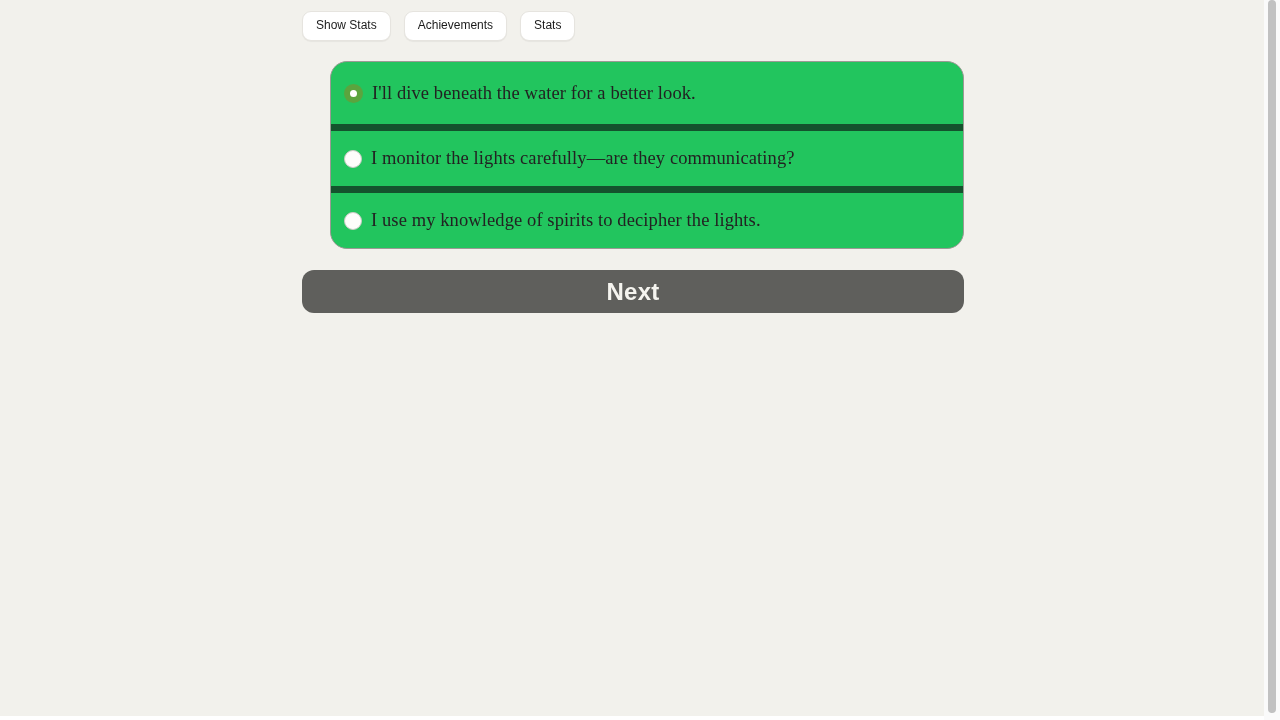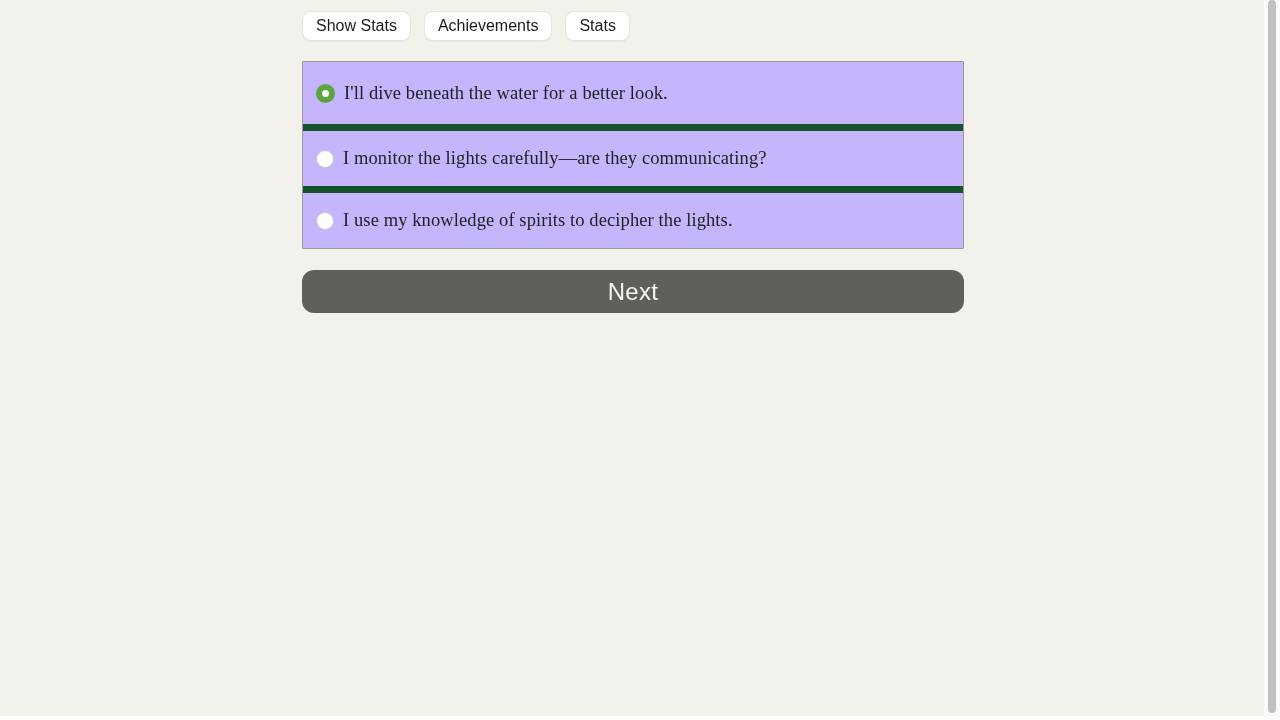--- a/index.html
+++ b/index.html
@@ -32,43 +32,44 @@
     left: 302px; top: 0;
     width: 662px;
   }
   .toolbar {
     display: flex;
     gap: 13px;
     padding-top: 11px;
   }
   .toolbar button {
     font-family: "Liberation Sans", sans-serif;
-    font-size: 16px;
+    font-size: 12px;
     color: #1b1b1b;
     background: #ffffff;
     border: 1px solid #e6e4df;
     border-radius: 9px;
     padding: 4px 13px 5px 13px;
     line-height: 19px;
     box-shadow: 0 1px 1px rgba(0,0,0,0.05);
     cursor: pointer;
   }
   .story p {
     font-size: 18.5px;
     line-height: 25px;
     color: #222222;
     margin-top: 17px;
     letter-spacing: 0.1px;
   }
   .choice-box {
     margin-top: 20px;
-    background: #c4b5fd;
+    background: #22c55e;
     border: 1px solid #9b9a94;
-    border-radius: 1px;
+    border-radius: 17px;
     overflow: hidden;
+    margin-left: 28px;
   }
   .choice-row {
     display: flex;
     align-items: center;
     height: 62px;
     padding-left: 13px;
     cursor: pointer;
   }
   .choice-row + .choice-row {
     border-top: 7px solid #14532d;
@@ -94,21 +95,21 @@
   .next-button {
     display: block;
     margin-top: 21px;
     width: 662px;
     height: 43px;
     background: #5f5f5c;
     border: none;
     border-radius: 12px;
     color: #f5f4ef;
     font-family: "Liberation Sans", sans-serif;
-    font-weight: normal;
+    font-weight: bold;
     font-size: 24px;
     letter-spacing: 0.3px;
     cursor: pointer;
     text-align: center;
   }
 </style>
 </head>
 <body>
 
 <div class="viewport">

